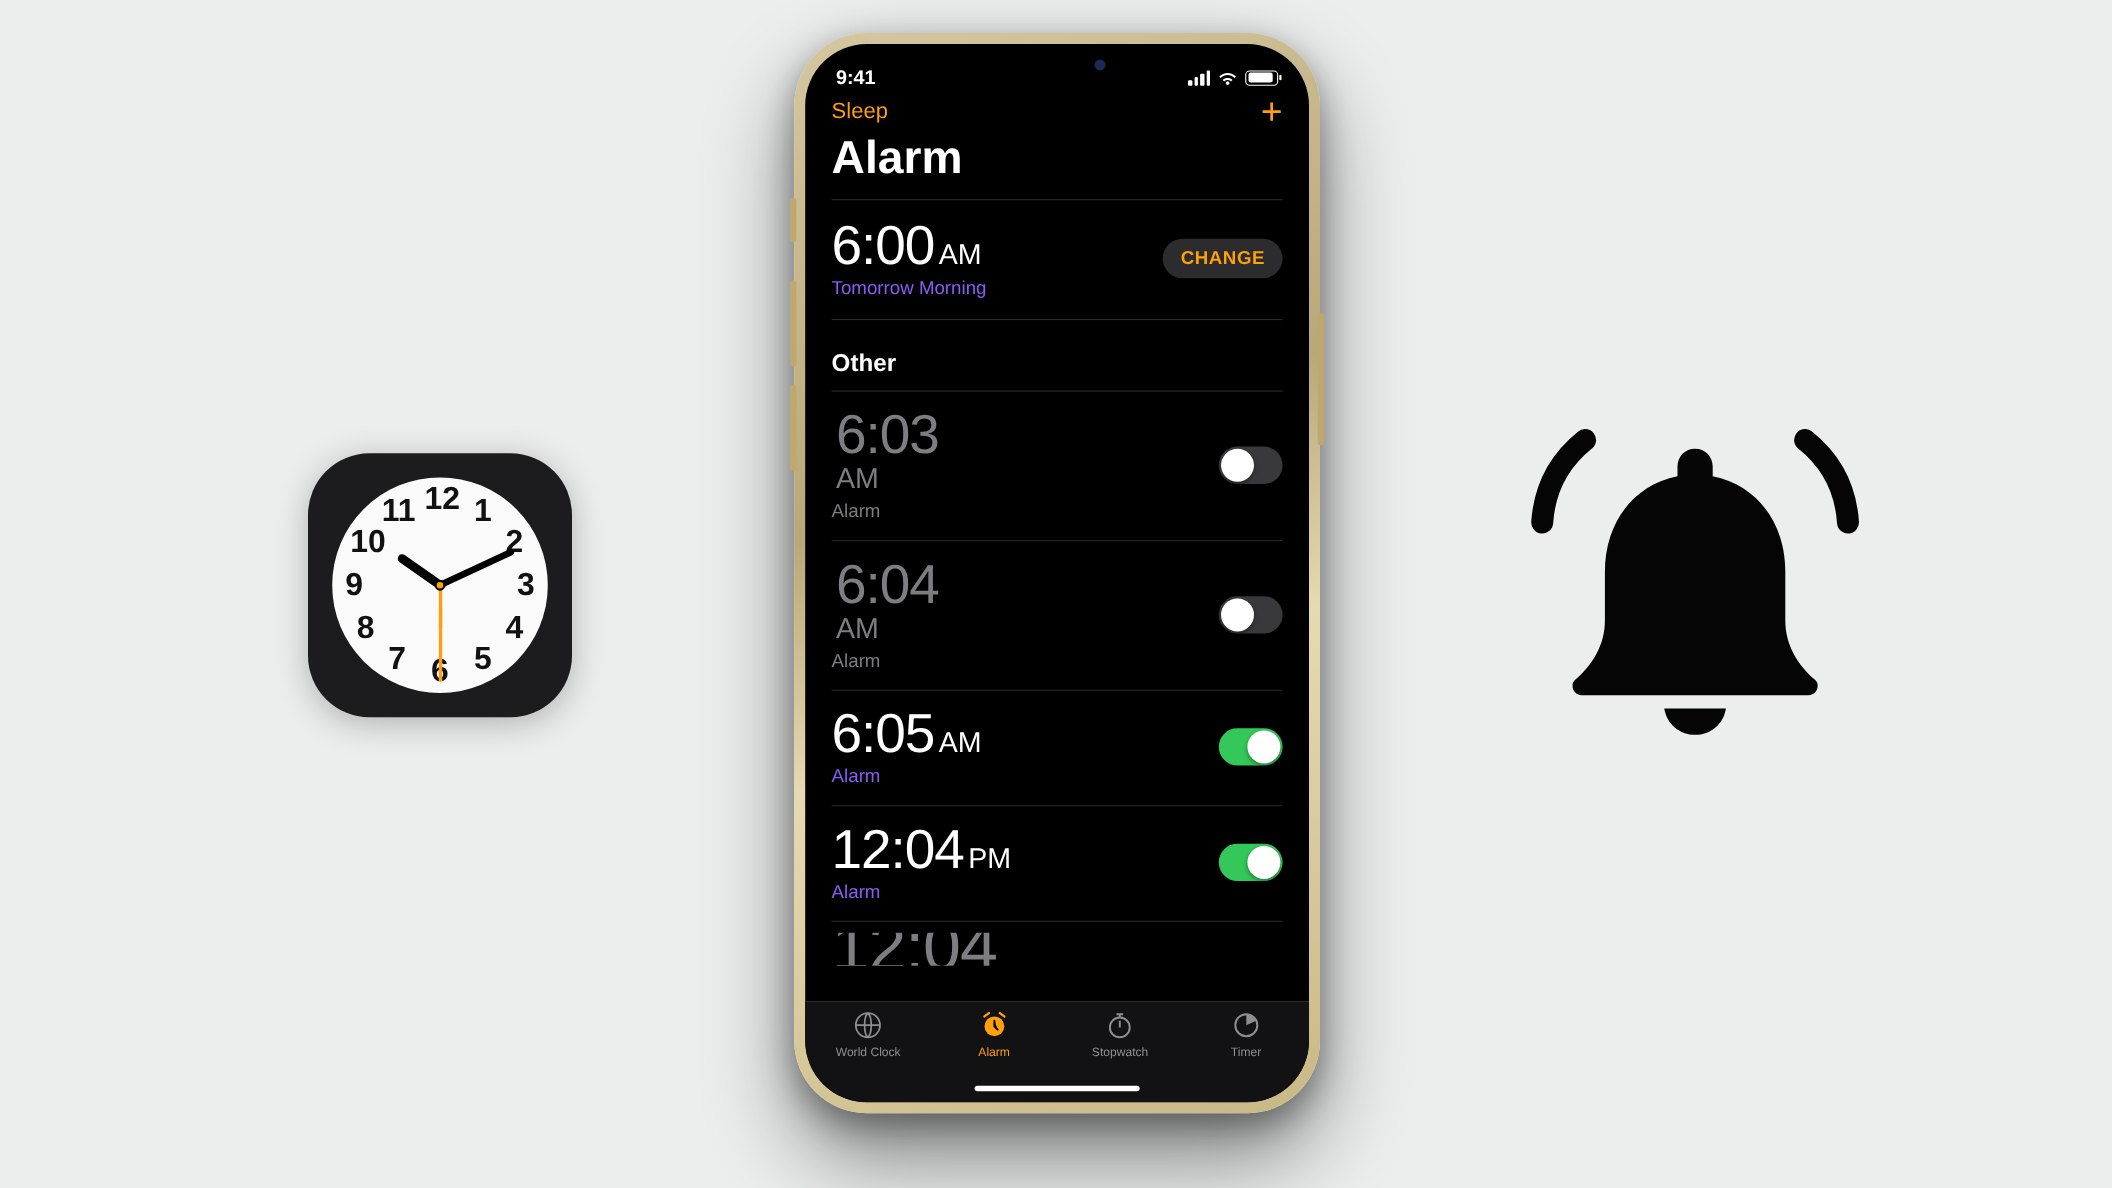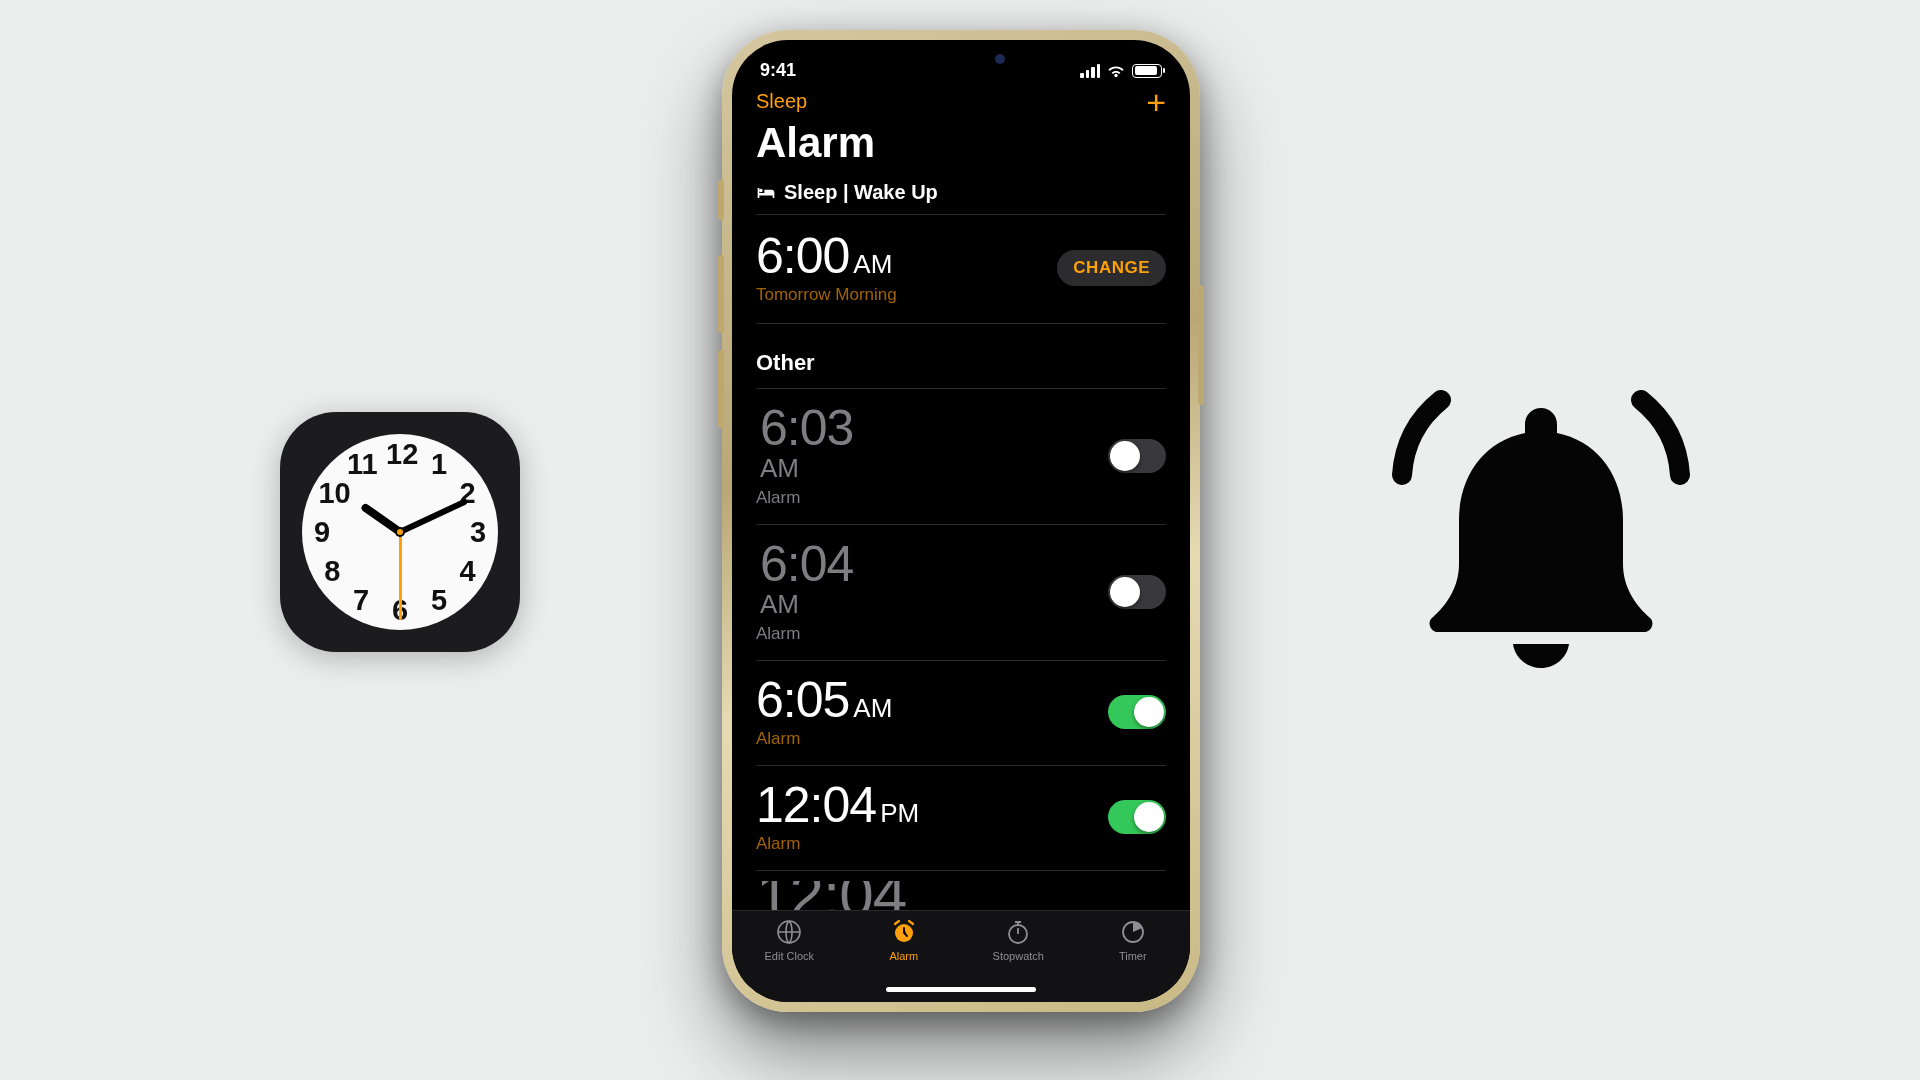--- a/index.html
+++ b/index.html
@@ -48,21 +48,21 @@
   .edit{color:#ff9f0a;font-size:20px;}
   .add{color:#ff9f0a;font-size:34px;font-weight:300;line-height:20px;}
   h1.title{font-size:42px;font-weight:700;margin:6px 24px 14px;}
   .section-head{display:flex;align-items:center;gap:8px;padding:0 24px 10px;font-size:20px;font-weight:600;}
   .section-head .bed{width:20px;height:14px;}
   .rule{height:1px;background:#2a2a2c;margin:0 24px;}
   .sleep-row{display:flex;justify-content:space-between;align-items:center;padding:16px 24px 18px;}
   .bigtime{display:flex;align-items:baseline;font-weight:300;}
   .bigtime .t{font-size:50px;letter-spacing:-1px;line-height:1;}
   .bigtime .ampm{font-size:26px;margin-left:4px;}
-  .subtext{font-size:17px;color:#a16207;margin-top:4px;}
+  .subtext{font-size:17px;color:#8b5cf6;margin-top:4px;}
   .change{background:#2c2c2e;color:#ff9f0a;font-size:17px;font-weight:600;letter-spacing:.5px;padding:8px 16px;border-radius:22px;}
   .others-head{font-size:22px;font-weight:600;padding:26px 24px 12px;}
   .alarm-row{display:flex;justify-content:space-between;align-items:center;padding:14px 24px 16px;}
   .alarm-row .left{display:flex;flex-direction:column;}
   .alarm-row.off .bigtime,.alarm-row.off .subtext{color:#7d7d82;flex-direction:column;}
   .alarm-row.on .bigtime{color:#fff;}
   .toggle{width:58px;height:34px;border-radius:20px;position:relative;transition:.15s;background:#39393d;}
   .toggle .knob{position:absolute;width:30px;height:30px;background:#fff;border-radius:50%;top:2px;left:2px;box-shadow:0 2px 4px rgba(0,0,0,.4);}
   .toggle.on{background:#34c759;}
   .toggle.on .knob{left:26px;}
@@ -140,26 +140,20 @@
             </span>
         </div>
       </div>
 
       <div class="navrow">
         <span class="edit">Sleep</span>
         <span class="add">+</span>
       </div>
       <h1 class="title">Alarm</h1>
 
-      <div class="section-head">
-        <svg class="bed" viewBox="0 0 24 16">
-            <path fill="#fff" d="M2 2v12h2v-3h16v3h2V7c0-2-1.5-3-3-3H10v4H4V2H2zm4 5c1.1 0 2-.9 2-2s-.9-2-2-2-2 .9-2 2 .9 2 2 2z"></path>
-          </svg>
-        <span>Sleep | Wake Up</span>
-      </div>
       <div class="rule"></div>
       <div class="sleep-row">
         <div>
           <div class="bigtime">
             <span class="t">6:00</span>
               <span class="ampm">AM</span>
           </div>
           <div class="subtext">Tomorrow Morning</div>
         </div>
         <div class="change">CHANGE</div>
@@ -227,21 +221,21 @@
         <div class="t">12:04</div>
       </div>
 
       <div class="tabbar">
         <div id="tabs" style="display: contents;"></div>
         <div class="tab">
             <span><svg viewBox="0 0 26 26">
                 <circle cx="13" cy="13" r="11" fill="none" stroke="currentColor" stroke-width="1.6"></circle>
                 <path fill="none" stroke="currentColor" stroke-width="1.6" d="M2 13h22M13 2c4 3 4 19 0 22M13 2c-4 3-4 19 0 22"></path>
               </svg></span>
-            <span>Edit Clock</span>
+            <span>World Clock</span>
           </div>
           <div class="tab active">
             <span><svg viewBox="0 0 26 26">
                 <circle cx="13" cy="14" r="9" fill="currentColor"></circle>
                 <path stroke="currentColor" stroke-width="2.2" stroke-linecap="round" d="M4 5l4-3M22 5l-4-3"></path>
                 <path stroke="#000" stroke-width="1.8" stroke-linecap="round" d="M13 9v5l3 3"></path>
               </svg></span>
             <span>Alarm</span>
           </div>
           <div class="tab">

